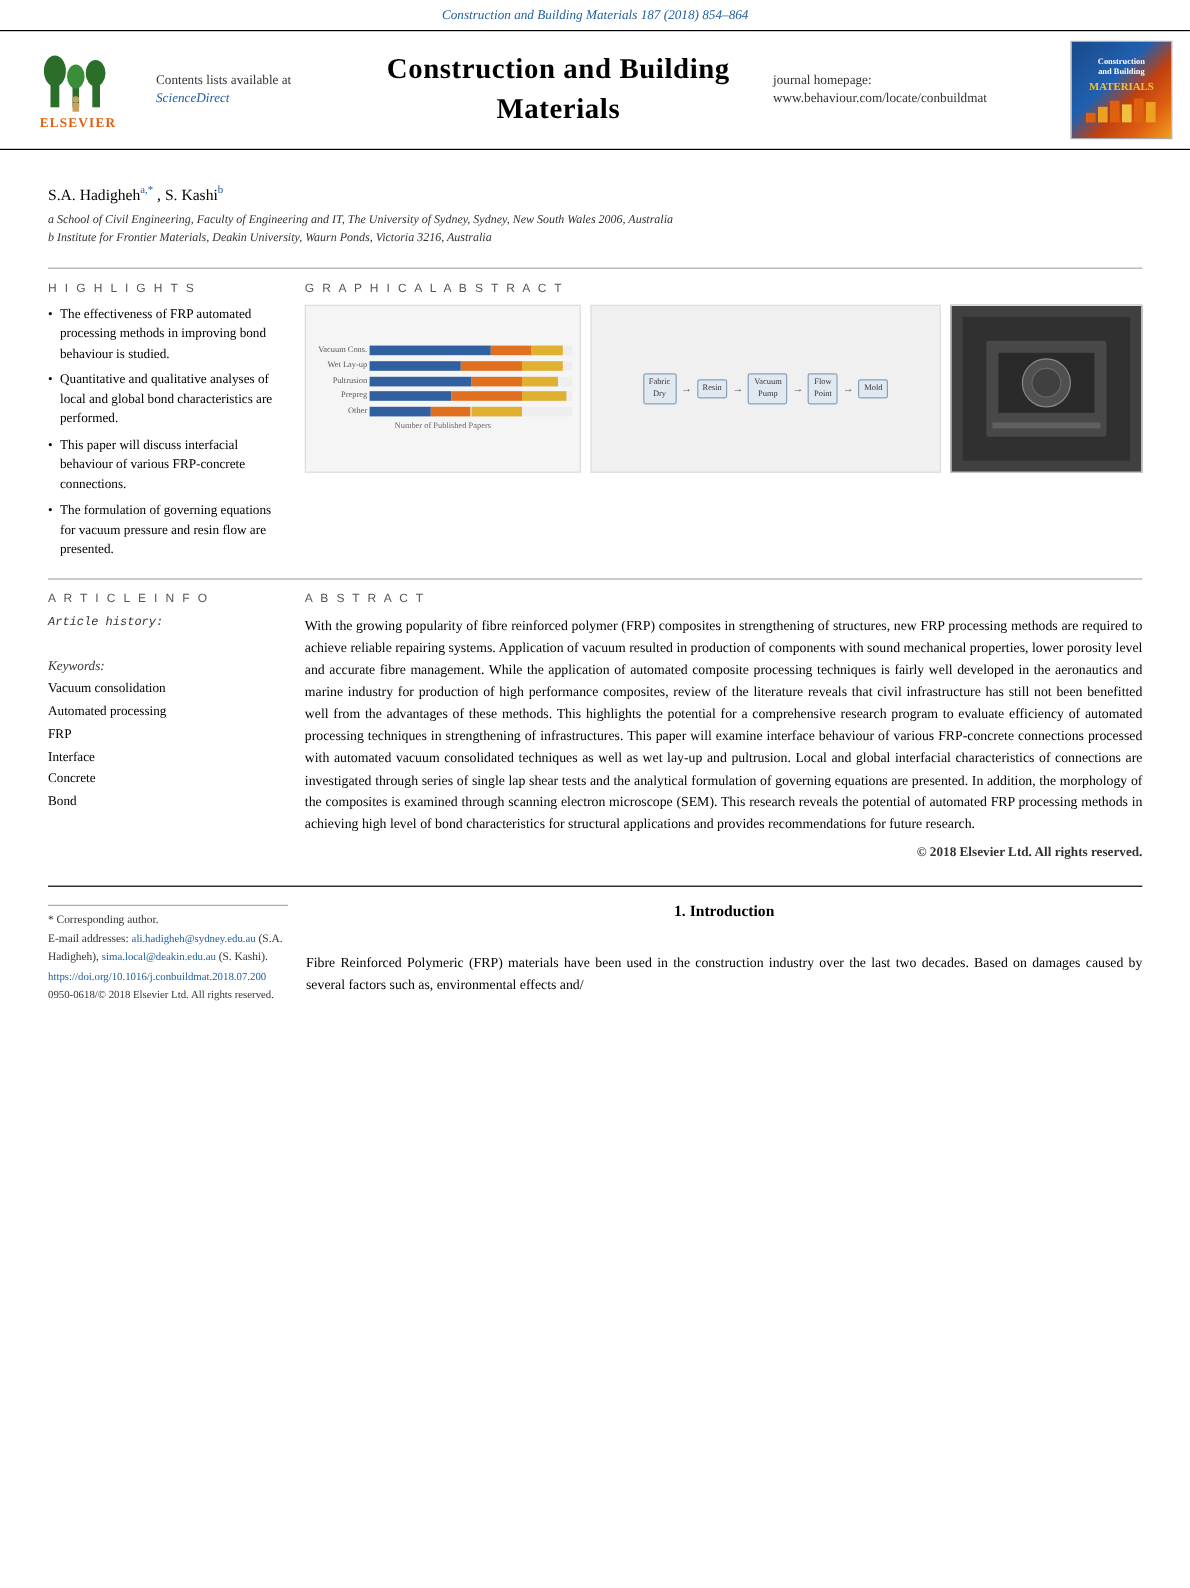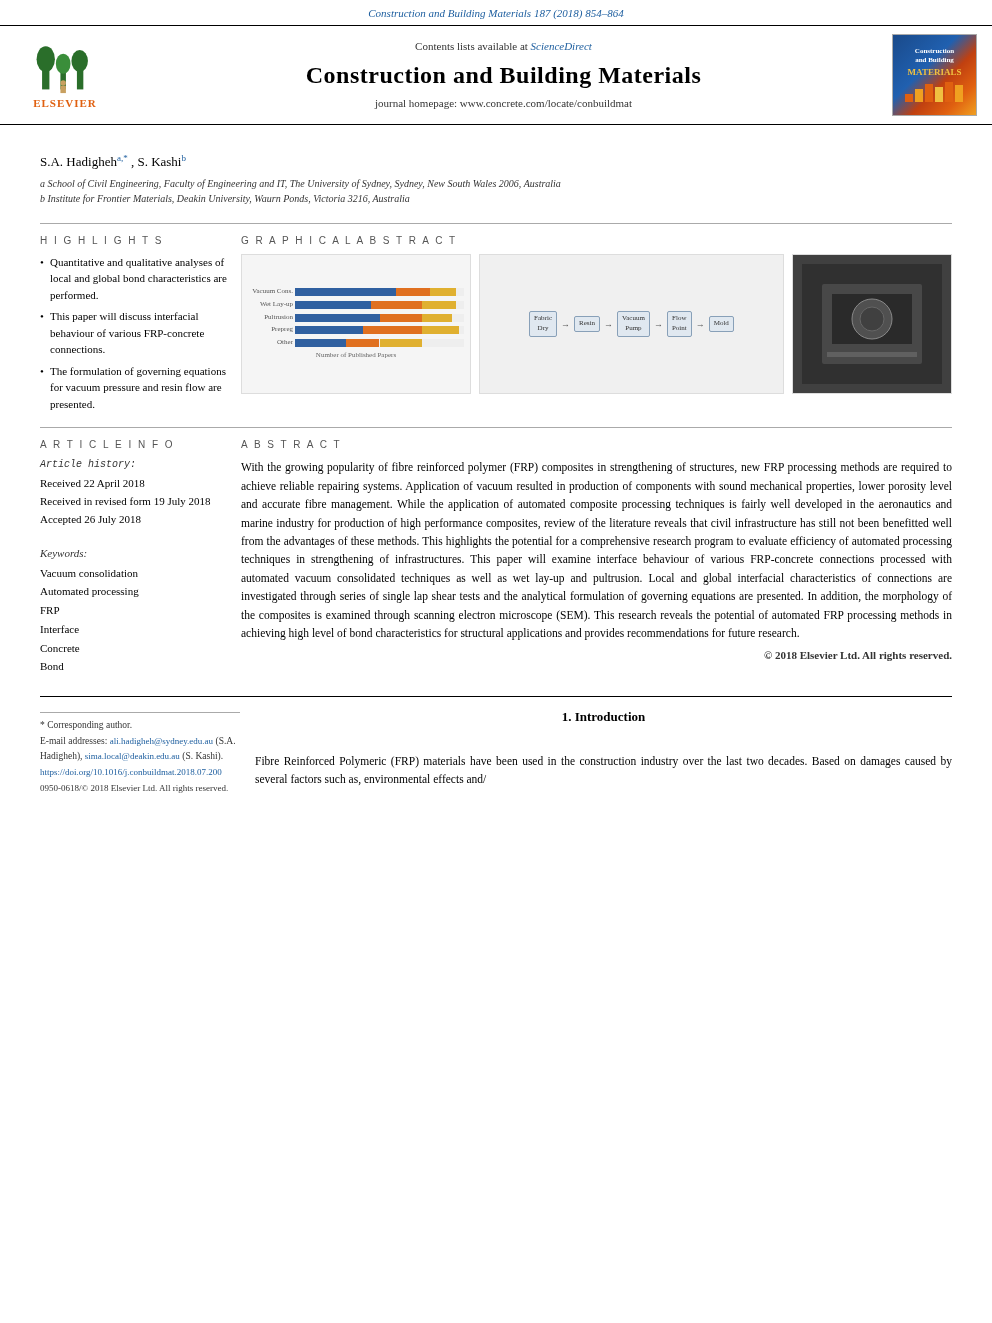--- a/index.html
+++ b/index.html
@@ -55,21 +55,20 @@
     .elsevier-text {
       font-size: 11px;
       font-weight: bold;
       color: #e06010;
       letter-spacing: 1px;
       margin-top: 2px;
     }
     .header-center {
       flex: 1;
       display: flex;
-      flex-direction: column;
       align-items: center;
       justify-content: center;
       gap: 4px;
     }
     .contents-line {
       font-size: 11px;
       color: #333;
     }
     .sciencedirect-link {
       color: #2060a0;
@@ -180,21 +179,21 @@
     }
     
     .section-divider {
       border: none;
       border-top: 1px solid #aaa;
       margin: 10px 0;
     }
     
     .two-col {
       display: flex;
-      gap: 1px;
+      gap: 14px;
     }
     .col-left {
       width: 200px;
       flex-shrink: 0;
     }
     .col-right {
       flex: 1;
     }
     
     .section-label {
@@ -426,21 +425,21 @@
         <div class="elsevier-text">ELSEVIER</div>
       </div>
     </div>
 
     <div class="header-center">
       <div class="contents-line">
         <span>Contents lists available at</span>
         <span class="sciencedirect-link">ScienceDirect</span>
       </div>
       <div class="journal-title-main">Construction and Building Materials</div>
-      <div class="journal-homepage">journal homepage: www.concrete.com/locate/conbuildmat</div>
+      <div class="journal-homepage">journal homepage: www.behaviour.com/locate/conbuildmat</div>
     </div>
 
     <div class="header-right">
       <div class="journal-cover">
         <div class="cover-text-top">
           <span>Construction</span><br>
           <span>and Building</span>
         </div>
         <div class="cover-text-bottom">MATERIALS</div>
 
@@ -475,20 +474,21 @@
       </div>
     </div>
 
     <hr class="section-divider">
 
     <div class="two-col">
 
       <div class="col-left">
         <div class="section-label">H I G H L I G H T S</div>
         <ul class="highlights-list">
+          <li>The effectiveness of FRP automated processing methods in improving bond behaviour is studied.</li>
           <li>Quantitative and qualitative analyses of local and global bond characteristics are performed.</li>
           <li>This paper will discuss interfacial behaviour of various FRP-concrete connections.</li>
           <li>The formulation of governing equations for vacuum pressure and resin flow are presented.</li>
         </ul>
       </div>
 
       <div class="col-right">
         <div class="section-label">G R A P H I C A L   A B S T R A C T</div>
         <div class="graphical-abstract">
 
@@ -573,25 +573,20 @@
       </div>
     </div>
 
     <hr class="section-divider">
 
     <div class="two-col">
 
       <div class="col-left">
         <div class="section-label">A R T I C L E   I N F O</div>
         <div class="article-info-label">Article history:</div>
-        <div class="article-info-content">
-          <div>Received 22 April 2018</div>
-          <div>Received in revised form 19 July 2018</div>
-          <div>Accepted 26 July 2018</div>
-        </div>
         <br>
         <div class="keywords-label">Keywords:</div>
         <div class="keywords-list">
           <div>Vacuum consolidation</div>
           <div>Automated processing</div>
           <div>FRP</div>
           <div>Interface</div>
           <div>Concrete</div>
           <div>Bond</div>
         </div>

